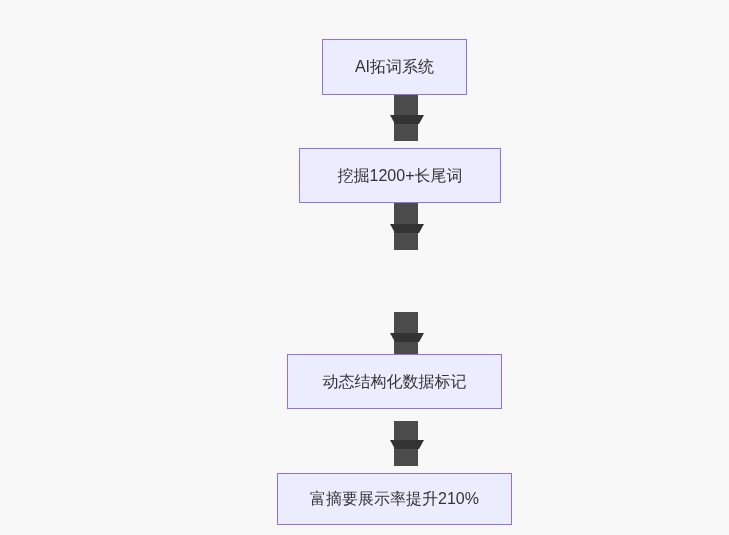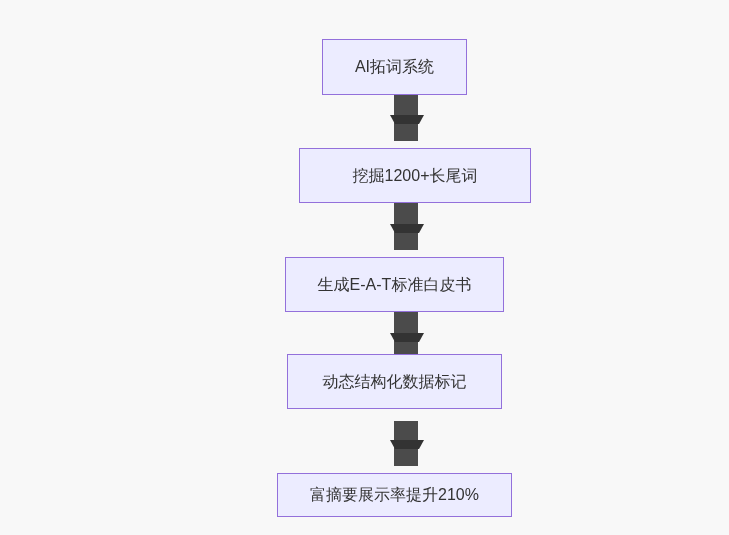--- a/index.html
+++ b/index.html
@@ -28,24 +28,24 @@
     display: flex;
     align-items: center;
     justify-content: center;
     color: var(--text);
     font-size: 16px;
     line-height: 1.2;
     white-space: nowrap;
     text-align: center;
   }
   .node1 { left: 298px; top: 15px;  width: 145px; height: 56px; }
-  .node2 { left: 275px; top: 124px; width: 232px; height: 55px; text-align: right; }
+  .node2 { left: 275px; top: 124px; width: 202px; height: 55px; text-align: right; }
   .node3 { left: 261px; top: 233px; width: 219px; height: 55px; }
   .node4 { left: 263px; top: 330px; width: 215px; height: 55px; }
-  .node5 { left: 253px; top: 449px; width: 235px; height: 44px; }
+  .node5 { left: 253px; top: 449px; width: 235px; height: 52px; }
 
   .arrow { position: absolute; left: 365px; width: 12px; }
   .arrow1 { top: 71px;  height: 53px; }
   .arrow2 { top: 179px; height: 54px; }
   .arrow3 { top: 288px; height: 54px; }
   .arrow4 { top: 397px; height: 52px; }
   .arrow .line {
     position: absolute;
     left: 5px; top: 0; bottom: 7px;
     width: 2px;
@@ -76,23 +76,20 @@
 
   <div class="node node2">
     <span>挖掘1200+长尾词</span>
   </div>
 
   <div class="arrow arrow2">
     <div class="line"></div>
     <div class="head"></div>
   </div>
 
-  <div class="node node3">
-    <span>生成E-A-T标准白皮书</span>
-  </div>
 
   <div class="arrow arrow3">
     <div class="line"></div>
     <div class="head"></div>
   </div>
 
   <div class="node node4">
     <span>动态结构化数据标记</span>
   </div>
 

